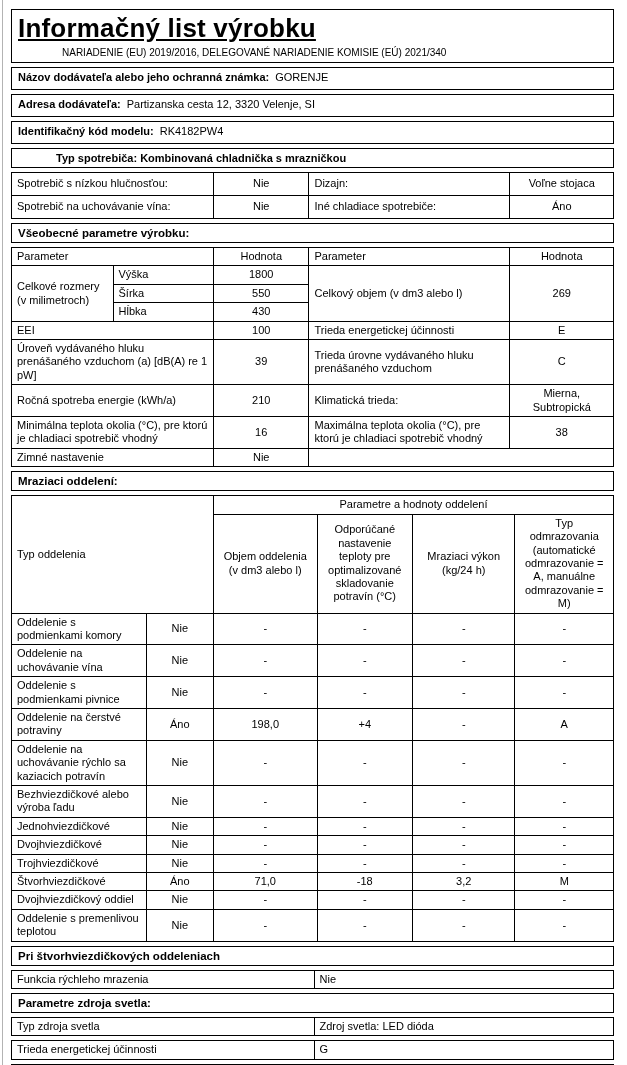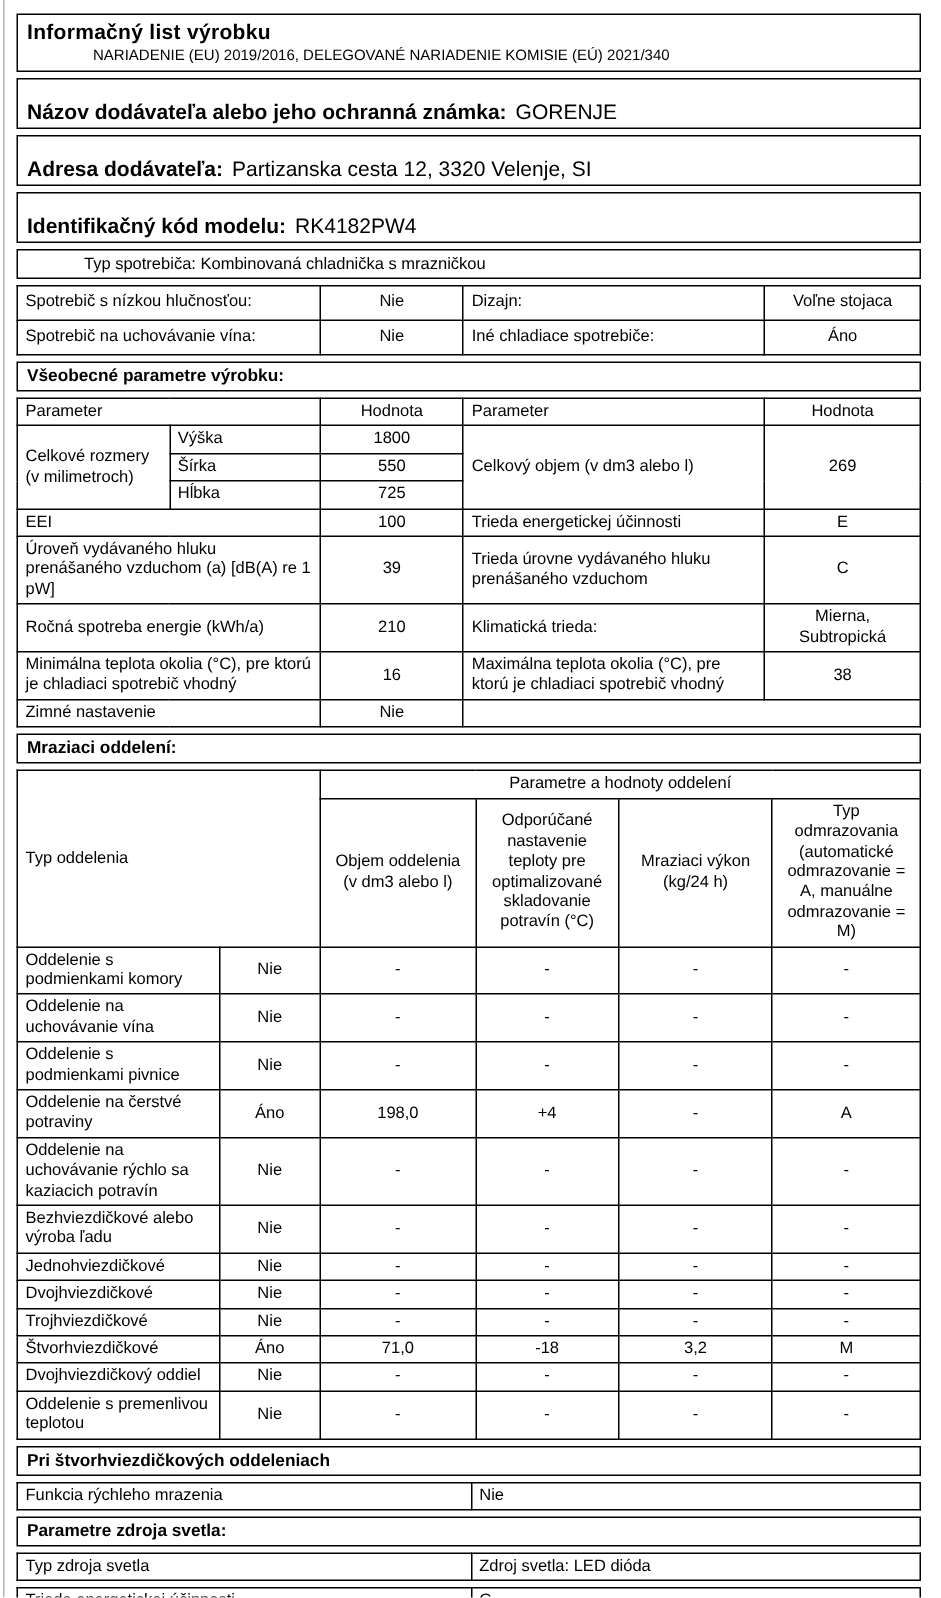--- a/index.html
+++ b/index.html
@@ -4,25 +4,25 @@
 <style>
   html,body{margin:0;padding:0;}
   body{
     width:627px;height:1065px;background:#ffffff;overflow:hidden;
     font-family:"Liberation Sans",sans-serif;color:#000;position:relative;
   }
   .edge-line{position:absolute;left:2px;top:0;width:1px;height:1065px;background:#b3b3b3;}
   .doc{position:absolute;left:11px;top:9px;width:603px;}
   .box{border:1px solid #000;padding:2px 6px;margin-bottom:4px;background:#fff;}
   .title-box{padding:3px 6px 4px 6px;}
-  .title{font-size:14px;font-weight:bold;letter-spacing:.2px;}
+  .title{font-size:26px;font-weight:bold;letter-spacing:.2px;text-decoration:underline;}
   .subtitle{font-size:10px;margin-top:3px;margin-left:44px;}
-  .info-line{font-size:14px;font-weight:bold;min-height:15px;padding-top:13px;padding-bottom:3px;}
+  .info-line{font-size:11px;font-weight:bold;min-height:15px;padding-top:3px;padding-bottom:3px;}
   .info-line .val{font-weight:normal;margin-left:6px;}
-  .bold-line{font-size:11px;font-weight:normal;padding-top:3px;padding-bottom:3px;padding-left:44px;}
+  .bold-line{font-size:11px;font-weight:bold;padding-top:3px;padding-bottom:3px;padding-left:44px;}
   .section{font-size:11.5px;font-weight:bold;padding-top:3px;padding-bottom:3px;}
   table.tbl{width:100%;border-collapse:collapse;table-layout:fixed;margin-bottom:4px;}
   table.tbl td{border:1px solid #000;padding:2px 5px;font-size:11px;line-height:1.22;vertical-align:middle;word-wrap:break-word;}
   td.c{text-align:center;}
   td.hdr{text-align:center;font-size:10.5px;padding:2px 3px;}
   td.h-left{font-size:11px;}
   .warranty{font-size:11px;font-weight:bold;padding-top:3px;padding-bottom:3px;}
   .warranty .wval{margin-left:5px;}
   .quick td{height:18px;margin-top:33px;}
 </style>
@@ -96,21 +96,21 @@
       <td class="c">1800</td>
       <td rowspan="3">Celkový objem (v dm3 alebo l)</td>
       <td rowspan="3" class="c">269</td>
     </tr>
     <tr>
       <td>Šírka</td>
       <td class="c">550</td>
     </tr>
     <tr>
       <td>Hĺbka</td>
-      <td class="c">725</td>
+      <td class="c">430</td>
     </tr>
     <tr>
       <td colspan="2">EEI</td>
       <td class="c">100</td>
       <td>Trieda energetickej účinnosti</td>
       <td class="c">E</td>
     </tr>
     <tr>
       <td colspan="2">Úroveň vydávaného hluku prenášaného vzduchom (a) [dB(A) re 1 pW]</td>
       <td class="c">39</td>

